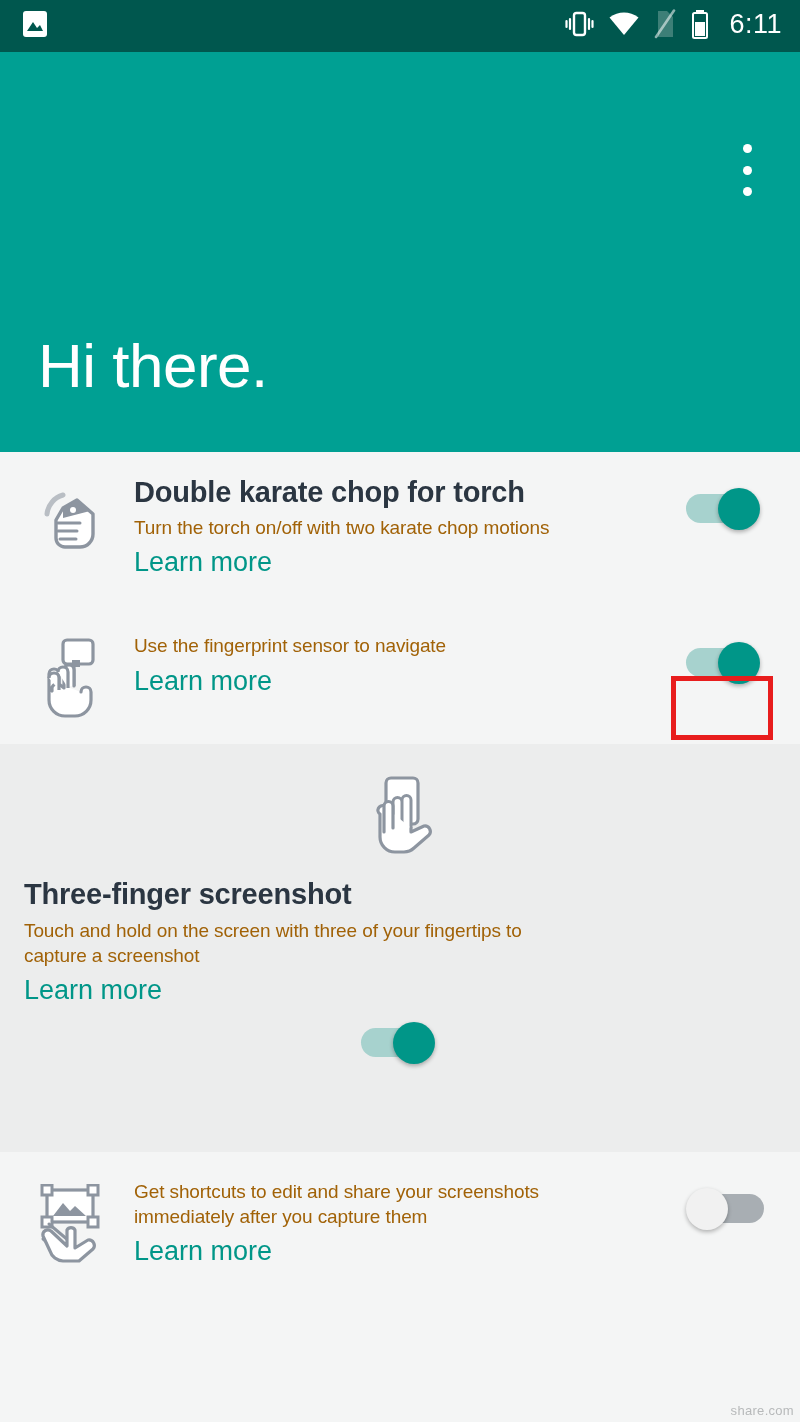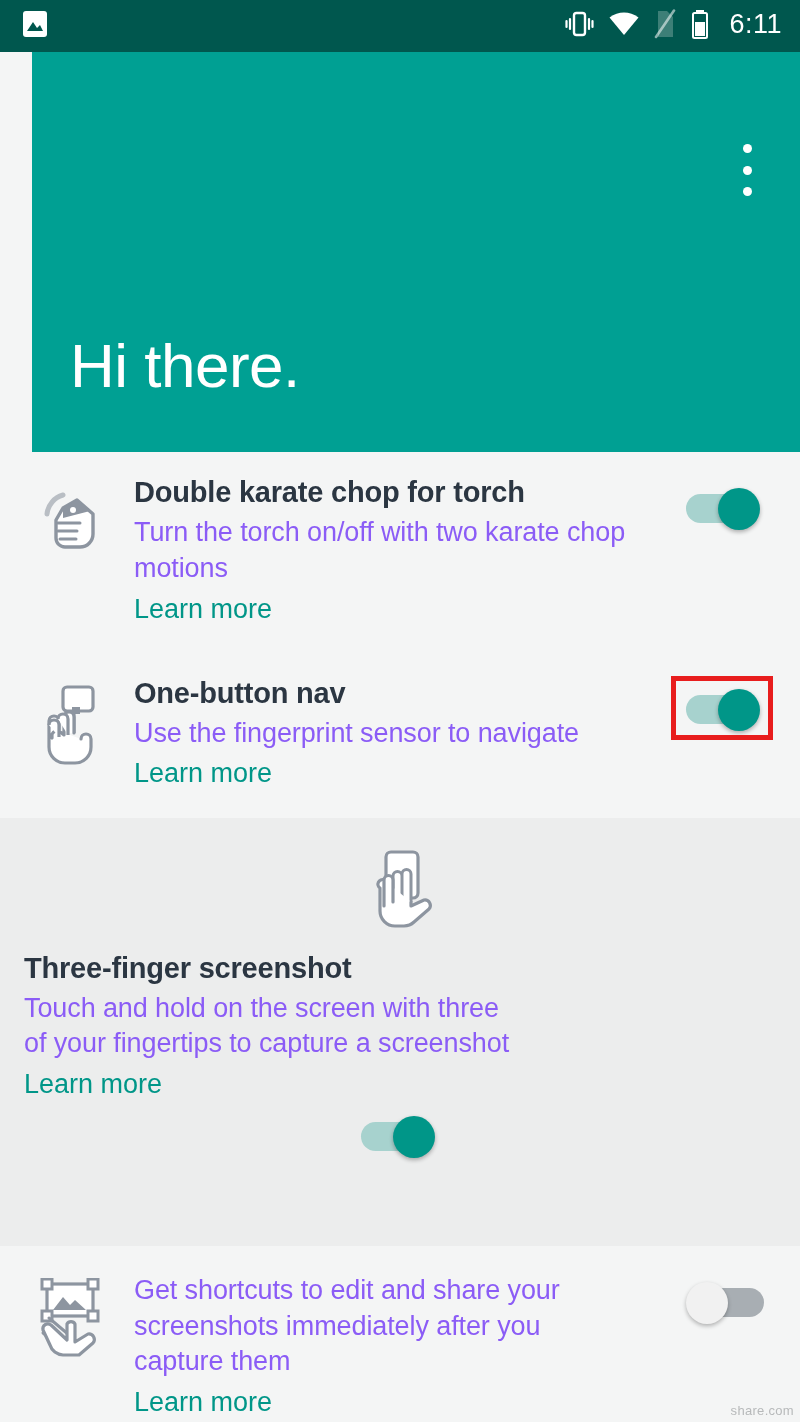--- a/index.html
+++ b/index.html
@@ -20,21 +20,21 @@
   .sb-left { display:flex; align-items:center; gap:10px; }
   .sb-right { display:flex; align-items:center; gap:14px; }
   .sb-time {
     color:#ffffff; font-size:27px; letter-spacing:.5px; margin-left:6px;
     font-family:"Liberation Sans", sans-serif;
   }
   .icn { display:block; }
 
   
   .header {
-    position:relative; height:400px; background:#00a093;margin-left:32px;
+    position:relative; height:400px; background:#00a093;
   }
   .overflow {
     position:absolute; top:88px; right:36px;
     width:34px; height:60px;
     display:flex; flex-direction:column; align-items:center; justify-content:space-between;
     padding:4px 0; cursor:pointer;
   }
   .overflow i { width:9px; height:9px; border-radius:50%; background:#ffffff; display:block; }
   .greeting {
     position:absolute; left:38px; bottom:55px;
@@ -51,21 +51,21 @@
   .row.alt { background:#eceded;flex-direction:column; }
   .row-icon {
     flex:0 0 110px; display:flex; justify-content:center; padding-top:10px;
   }
   .row-body { flex:1 1 auto; padding-right:12px;margin-left:8px; }
   .row-title {
     font-size:29px; font-weight:700; color:#2b3642; line-height:1.25;
     letter-spacing:-0.2px;
   }
   .row-desc {
-    font-size:27px; color:#8b5cf6; line-height:1.32; margin-top:5px;
+    font-size:19px; color:#a16207; line-height:1.32; margin-top:5px;
     letter-spacing:-0.1px; max-width:500px;
   }
   .row-link {
     font-size:27px; color:#009688; line-height:1.3; margin-top:5px;
     cursor:pointer; display:inline-block;
   }
   .row-switch {
     flex:0 0 118px; display:flex; align-items:flex-start; justify-content:center;
     padding-top:14px;
   }
@@ -183,21 +183,20 @@
           <rect x="39" y="22" width="8" height="7" fill="#8d95a0"></rect>
           <path d="M41 26 L41 48" stroke="#8d95a0" stroke-width="3.2"></path>
           <path d="M41 48 L41 32 a5 5 0 0 0 -10 0 L31 50 L26 46 a5.5 5.5 0 0 0 -7 7 L19 50
                    M26 46 L26 36 a5 5 0 0 0 -10 0 L16 62 a16 16 0 0 0 16 16 l10 0 a16 16 0 0 0 16 -16 L58 54
                    a5 5 0 0 0 -10 0" fill="#ffffff" stroke="#8d95a0" stroke-width="3.2" stroke-linejoin="round" stroke-linecap="round"></path>
           <path d="M25 34 a5 5 0 0 1 10 0 L35 50" fill="#ffffff" stroke="#8d95a0" stroke-width="3.2"></path>
           <path d="M16 40 a5 5 0 0 1 10 0 L26 52" fill="#ffffff" stroke="#8d95a0" stroke-width="3.2"></path>
         </svg>
       </div>
       <div class="row-body">
-        <div class="row-title">One-button nav</div>
         <div class="row-desc">Use the fingerprint sensor to navigate</div>
         <span class="row-link">Learn more</span>
       </div>
       <div class="row-switch">
         <div class="switch">
           <div class="track"></div>
           <div class="thumb"></div>
         </div>
       </div>
     </div>

